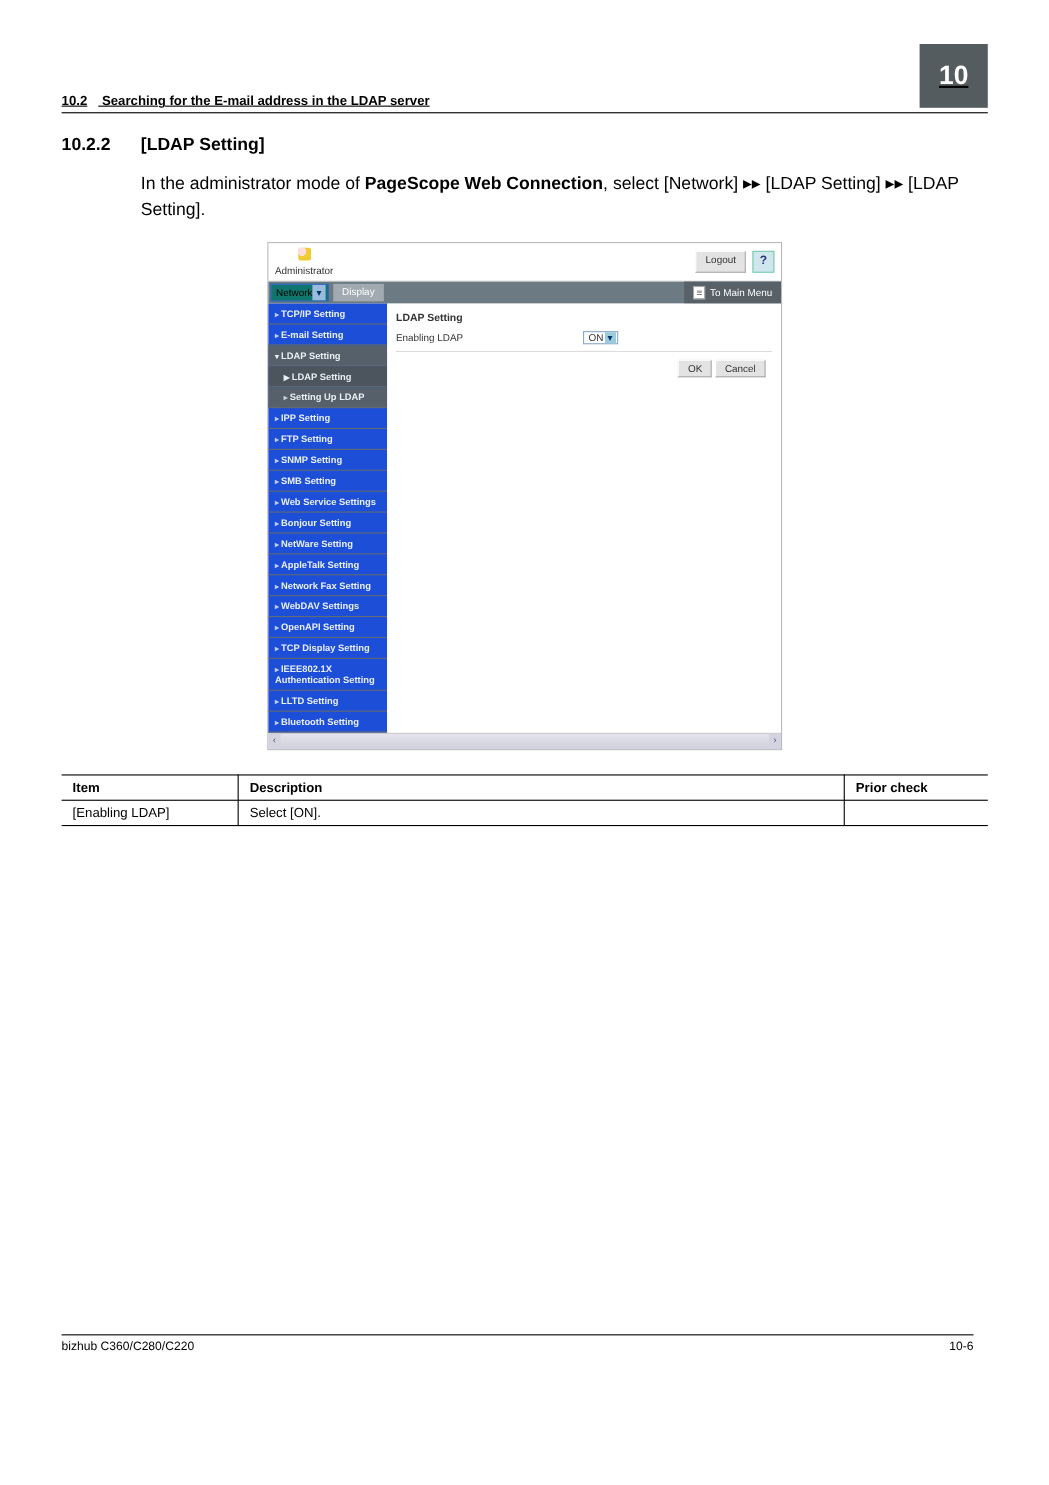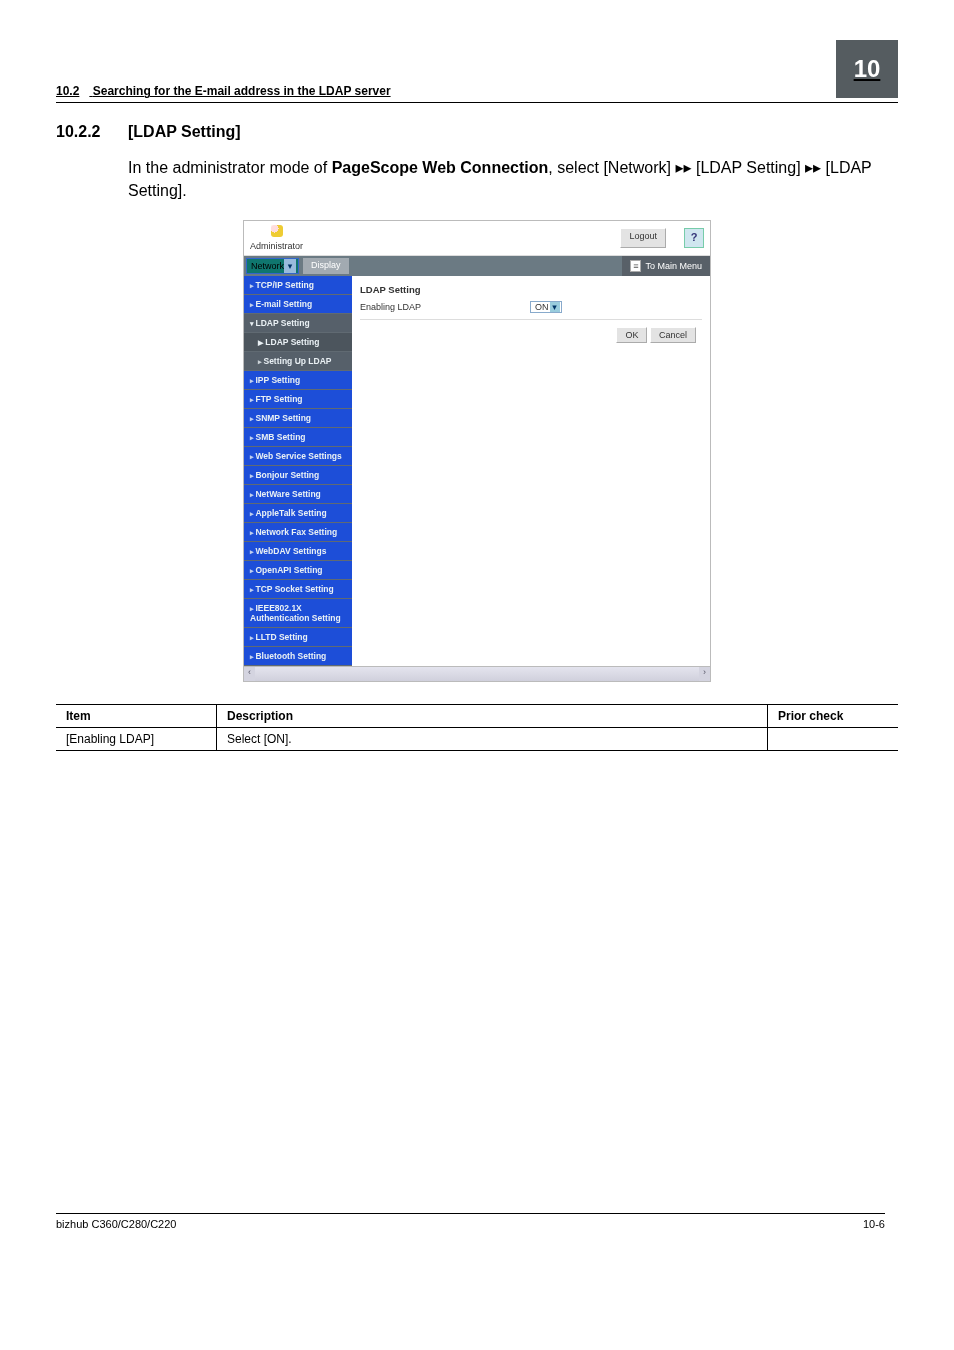--- a/index.html
+++ b/index.html
@@ -76,21 +76,21 @@
     padding: 4px 6px;
     border-bottom: 1px solid #ddd;
   }
   .ws-top-left { display: flex; align-items: center; gap: 4px; flex-direction: column; }
   .admin-ico {
     width: 12px; height: 12px;
     display: inline-block;
     background: radial-gradient(circle at 30% 30%, #fdd 0 4px, transparent 4px), #ec3;
     border-radius: 3px;
   }
-  .ws-top-right { display: flex; gap: 18px; }
+  .ws-top-right { display: flex; gap: 6px; }
   .btn3d {
     background: #e3e3e3;
     border: 1px outset #fff;
     padding: 2px 8px;
     font-size: 9px;
     cursor: pointer;
   }
   .help-ico {
     width: 18px; height: 18px;
     background: #cfe6ef;
@@ -318,21 +318,21 @@
         <div class="itm arrow">FTP Setting</div>
         <div class="itm arrow">SNMP Setting</div>
         <div class="itm arrow">SMB Setting</div>
         <div class="itm arrow">Web Service Settings</div>
         <div class="itm arrow">Bonjour Setting</div>
         <div class="itm arrow">NetWare Setting</div>
         <div class="itm arrow">AppleTalk Setting</div>
         <div class="itm arrow">Network Fax Setting</div>
         <div class="itm arrow">WebDAV Settings</div>
         <div class="itm arrow">OpenAPI Setting</div>
-        <div class="itm arrow">TCP Socket Setting</div>
+        <div class="itm arrow">TCP Display Setting</div>
         <div class="itm arrow">IEEE802.1X Authentication Setting</div>
         <div class="itm arrow">LLTD Setting</div>
         <div class="itm arrow">Bluetooth Setting</div>
       </div>
 
       <div class="ws-main">
         <h5>LDAP Setting</h5>
         <div class="ws-row">
           <span class="lbl">Enabling LDAP</span>
           <span class="ws-onoff">ON</span>

